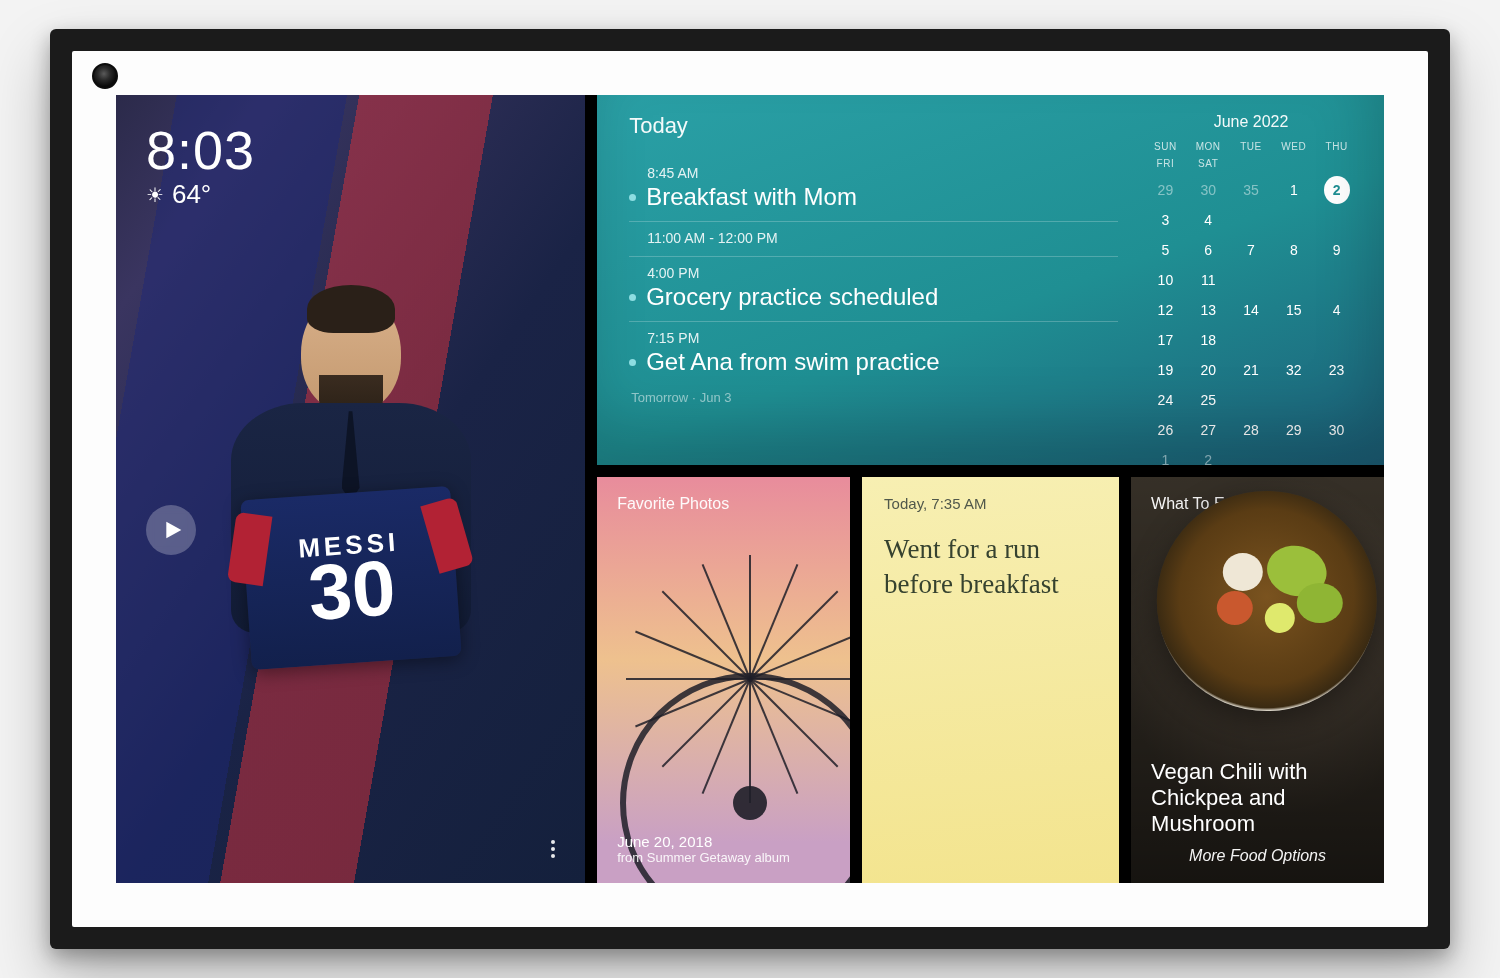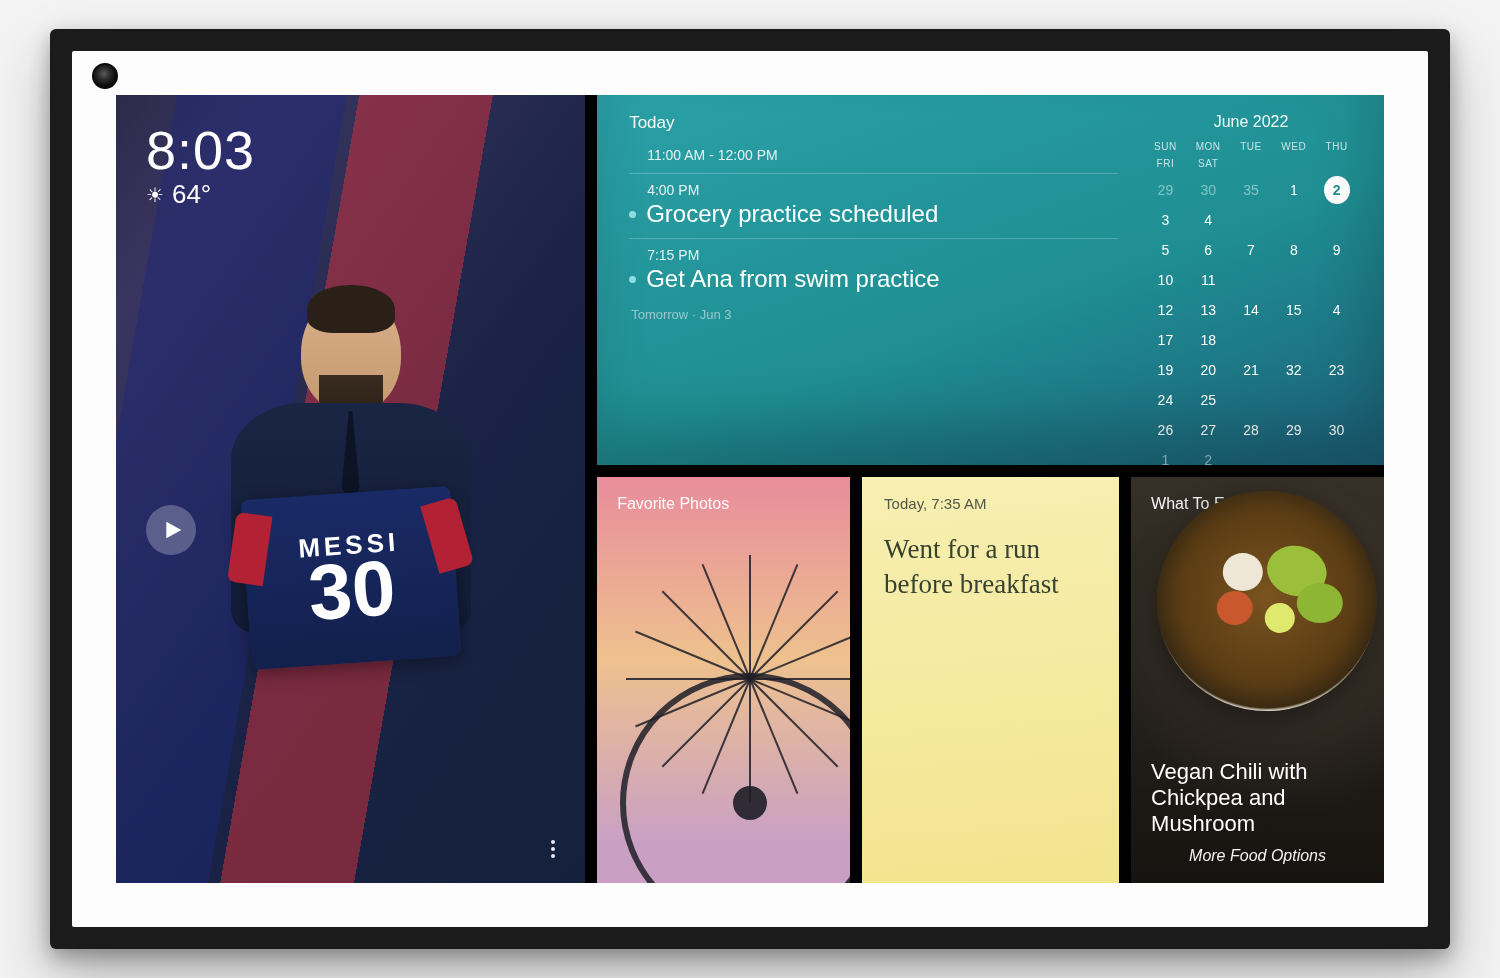--- a/index.html
+++ b/index.html
@@ -127,21 +127,21 @@
     flex: 0 0 47%;
     background: linear-gradient(160deg, #2aa0a6 0%, #1f8f93 55%, #1c5f78 100%);
     color:#fff;
     display:flex;
     padding: 18px 0 0 0;
     position:relative;
     overflow:hidden;
   }
   .cal-shadow{ position:absolute; inset:0; box-shadow: inset -10px -40px 60px rgba(0,0,0,0.18); pointer-events:none;}
   .agenda { flex:1; padding: 0 26px 0 32px; display:flex; flex-direction:column; }
-  .agenda-header { font-size:17px; opacity:0.95; margin-bottom:6px;}
+  .agenda-header { font-size:22px; opacity:0.95; margin-bottom:18px;}
   .event { padding: 8px 0 10px 0; border-bottom:1px solid rgba(255,255,255,0.22);}
   .event:last-of-type { border-bottom:none;}
   .event-time { font-size:14px; opacity:0.88; margin-left:18px;}
   .event-title { display:flex; align-items:center; gap:10px; font-size:24px; margin-top:2px;}
   .bullet { width:7px; height:7px; border-radius:50%; flex-shrink:0;}
   .agenda-footer { font-size:13px; opacity:0.5; margin-top:4px; margin-left:2px;}
 
   .mini-cal { flex:0 0 240px; padding-right:26px; font-size:14px;}
   .mini-cal-title { text-align:center; font-size:16px; margin-bottom:10px; opacity:0.95;}
   .dow, .week { display:grid; grid-template-columns: repeat(5, 1fr); text-align:center; }
@@ -246,20 +246,27 @@
         </div>
       </div>
 
       <div class="right-panel">
 
         <div class="calendar-panel">
           <div class="cal-shadow"></div>
           <div class="agenda">
             <div class="agenda-header">Today</div>
             <div id="agenda-events">
+                <div class="event">
+                  <div class="event-time">8:45 AM</div>
+                  <div class="event-title">
+                    <span class="bullet" style="background:#8fe0e4"></span>
+                    <span>Breakfast with Mom</span>
+                  </div>
+                </div>
                 <div class="event">
                   <div class="event-time">11:00 AM - 12:00 PM</div>
                 </div>
                 <div class="event">
                   <div class="event-time">4:00 PM</div>
                   <div class="event-title">
                     <span class="bullet" style="background:#8fe0e4"></span>
                     <span>Grocery practice scheduled</span>
                   </div>
                 </div>
@@ -352,20 +359,24 @@
                 <div class="spoke" style="transform:translate(-50%,-100%) rotate(180deg)"></div>
                 <div class="spoke" style="transform:translate(-50%,-100%) rotate(202.5deg)"></div>
                 <div class="spoke" style="transform:translate(-50%,-100%) rotate(225deg)"></div>
                 <div class="spoke" style="transform:translate(-50%,-100%) rotate(247.5deg)"></div>
                 <div class="spoke" style="transform:translate(-50%,-100%) rotate(270deg)"></div>
                 <div class="spoke" style="transform:translate(-50%,-100%) rotate(292.5deg)"></div>
                 <div class="spoke" style="transform:translate(-50%,-100%) rotate(315deg)"></div>
                 <div class="spoke" style="transform:translate(-50%,-100%) rotate(337.5deg)"></div>
               </div>
             </div>
+            <div class="photo-caption">
+              <div class="photo-date">June 20, 2018</div>
+              <div class="photo-album">from Summer Getaway album</div>
+            </div>
           </div>
 
           <div class="widget note">
             <div class="widget-title">Today, 7:35 AM</div>
             <div class="note-body">Went for a run before breakfast</div>
           </div>
 
           <div class="widget food">
             <div class="widget-title">What To Eat</div>
             <div class="bowl">

